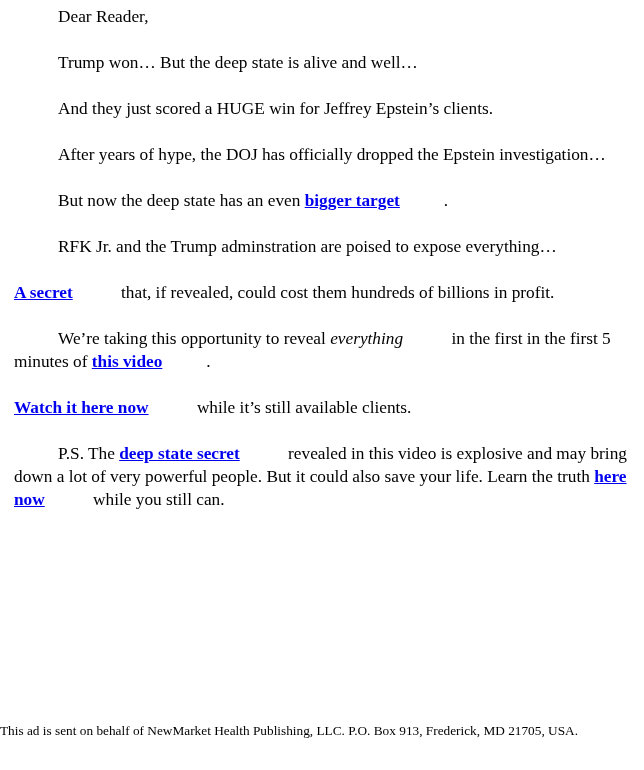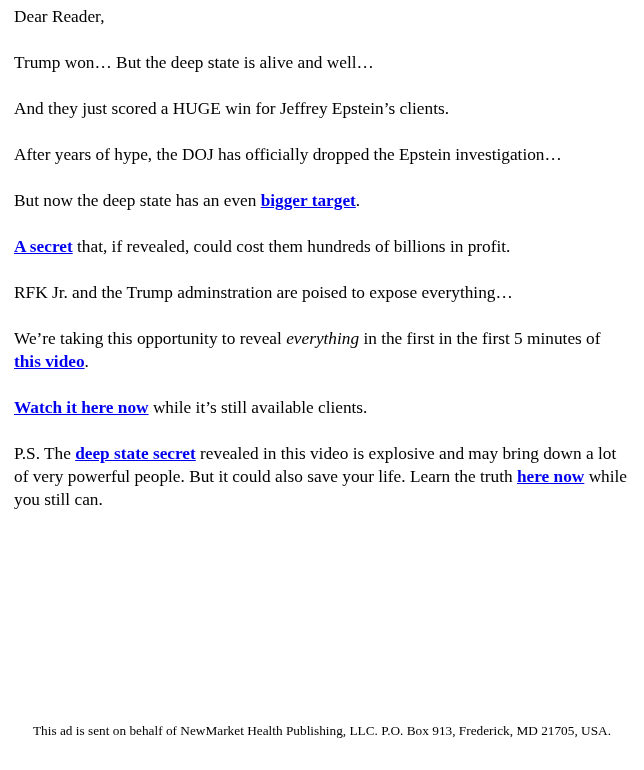--- a/index.html
+++ b/index.html
@@ -20,51 +20,52 @@
     padding: 5px 14px 0 14px;
     font-size: 17.3px;
     line-height: 23px;
   }
   .email-body p {
     margin: 0 0 23px 0;
   }
   .plain-text {
     font-weight: normal;
     font-style: normal;
+    margin-left: 44px;
   }
   .bold-italic {
     font-weight: normal;
     font-style: italic;
   }
   a.inline-link {
     color: var(--link-color, #0000ee);
     font-weight: bold;
     cursor: pointer;
     margin-top: 40px;
   }
   .email-footer {
     position: absolute;
     top: 722px;
     left: 0;
     width: 644px;
-    text-align: center;
+    text-align: left;
     font-size: 13.3px;
     line-height: 18px;
     color: #000000;
   }
 </style>
 </head>
 <body style="background: rgb(255, 255, 255); color: rgb(0, 0, 0);">
 
 <div class="email-body">
     <p><span class="plain-text">Dear Reader,</span></p>
     <p><span class="plain-text">Trump won… But the deep state is alive and well…</span></p>
     <p><span class="plain-text">And they just scored a HUGE win for Jeffrey Epstein’s clients.</span></p>
     <p><span class="plain-text">After years of hype, the DOJ has officially dropped the Epstein investigation…</span></p>
     <p><span class="plain-text">But now the deep state has an even </span><a href="#" class="inline-link">bigger target</a><span class="plain-text">.</span></p>
+    <p><span class="plain-text">RFK Jr. and the Trump adminstration are poised to expose everything…</span></p>
     <p><a href="#" class="inline-link">A secret</a><span class="plain-text"> that, if revealed, could cost them hundreds of billions in profit.</span></p>
-    <p><span class="plain-text">RFK Jr. and the Trump adminstration are poised to expose everything…</span></p>
     <p><span class="plain-text">We’re taking this opportunity to reveal </span><span class="bold-italic">everything</span><span class="plain-text"> in the first in the first 5 minutes of </span><a href="#" class="inline-link">this video</a><span class="plain-text">.</span></p>
     <p><a href="#" class="inline-link">Watch it here now</a><span class="plain-text"> while it’s still available clients.</span></p>
     <p><span class="plain-text">P.S. The </span><a href="#" class="inline-link">deep state secret</a><span class="plain-text"> revealed in this video is explosive and may bring down a lot of very powerful people. But it could also save your life. Learn the truth </span><a href="#" class="inline-link">here now</a><span class="plain-text"> while you still can.</span></p>
   </div>
 
 <div class="email-footer">This ad is sent on behalf of NewMarket Health Publishing, LLC. P.O. Box 913, Frederick, MD 21705, USA.</div>
 
 </body></html>

